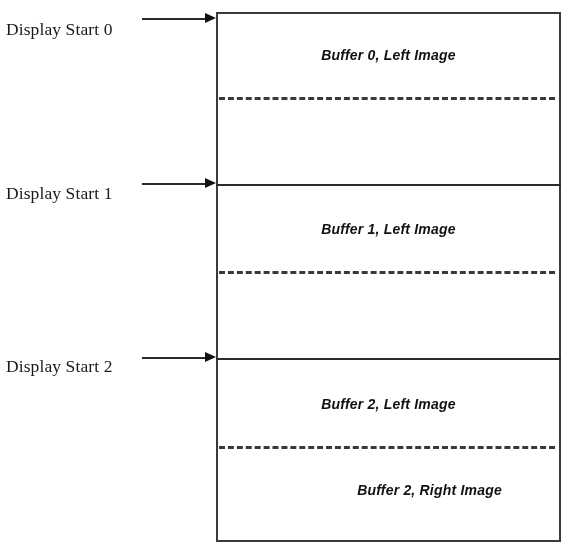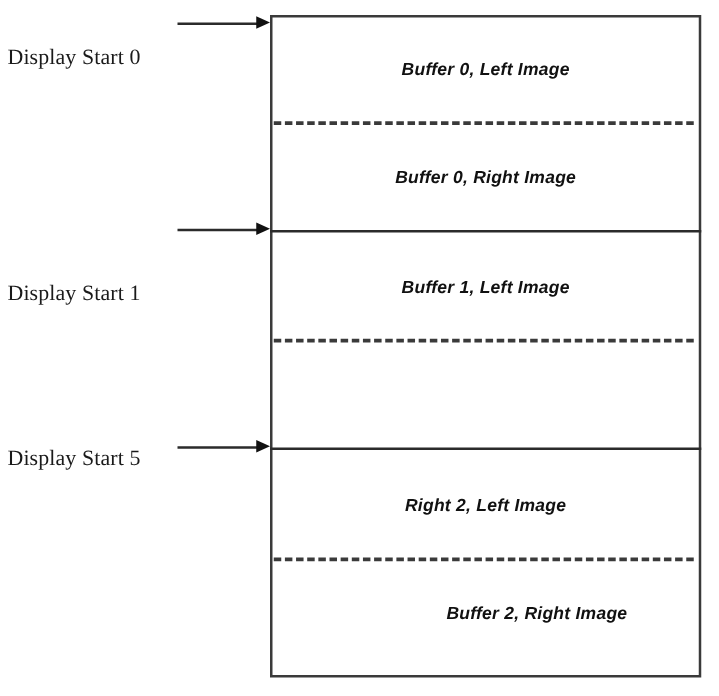--- a/index.html
+++ b/index.html
@@ -99,48 +99,47 @@
     letter-spacing: 0.2px;
     line-height: 1;
     white-space: nowrap;
   }
 </style>
 </head>
 <body>
 
 <div id="diagram">
 
-  <div class="start-label" style="top:21px;margin-top:16px;">Display Start 0</div>
+  <div class="start-label" style="top:21px;">Display Start 0</div>
   <div class="pointer" style="top:13px;">
     <div class="shaft"></div>
     <div class="head"></div>
   </div>
 
-  <div class="start-label" style="top:185px;margin-top:41px;">Display Start 1</div>
+  <div class="start-label" style="top:185px;">Display Start 1</div>
   <div class="pointer" style="top:178px;">
     <div class="shaft"></div>
     <div class="head"></div>
   </div>
 
-  <div class="start-label" style="top:358px;">Display Start 5</div>
+  <div class="start-label" style="top:358px;">Display Start 2</div>
   <div class="pointer" style="top:352px;">
     <div class="shaft"></div>
     <div class="head"></div>
   </div>
 
   <div id="memory-box"></div>
 
   <div class="buffer-divider" style="top:184px;"></div>
   <div class="buffer-divider" style="top:358px;"></div>
 
   <div class="image-divider" style="top:97px;"></div>
   <div class="image-divider" style="top:271px;"></div>
   <div class="image-divider" style="top:446px;"></div>
 
   <div class="buffer-caption" style="top:48px;">Buffer 0, Left Image</div>
-  <div class="buffer-caption" style="top:134px;">Buffer 0, Right Image</div>
 
   <div class="buffer-caption" style="top:222px;">Buffer 1, Left Image</div>
 
-  <div class="buffer-caption" style="top:397px;">Right 2, Left Image</div>
+  <div class="buffer-caption" style="top:397px;">Buffer 2, Left Image</div>
   <div class="buffer-caption" style="top:483px;padding-left:41px;">Buffer 2, Right Image</div>
 
 </div>
 
 </body></html>

